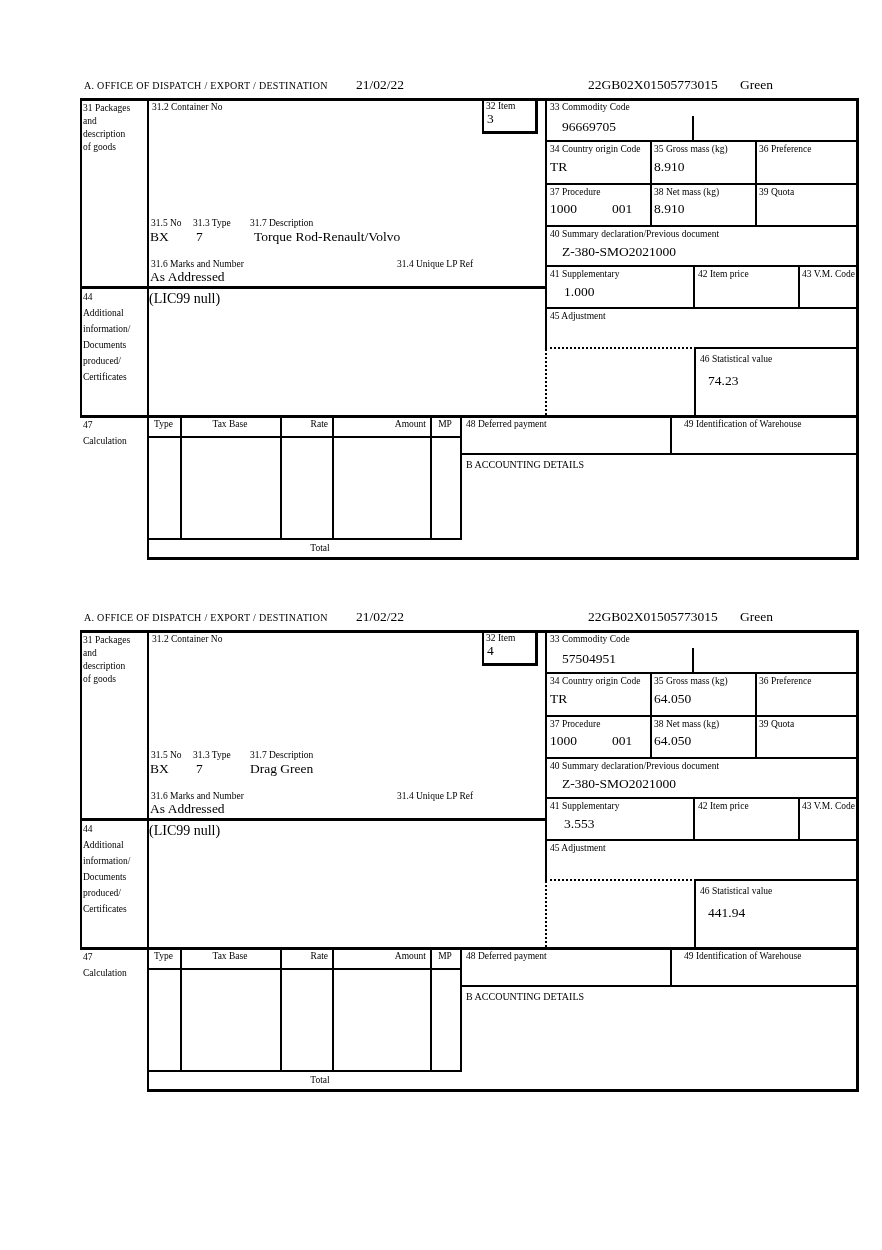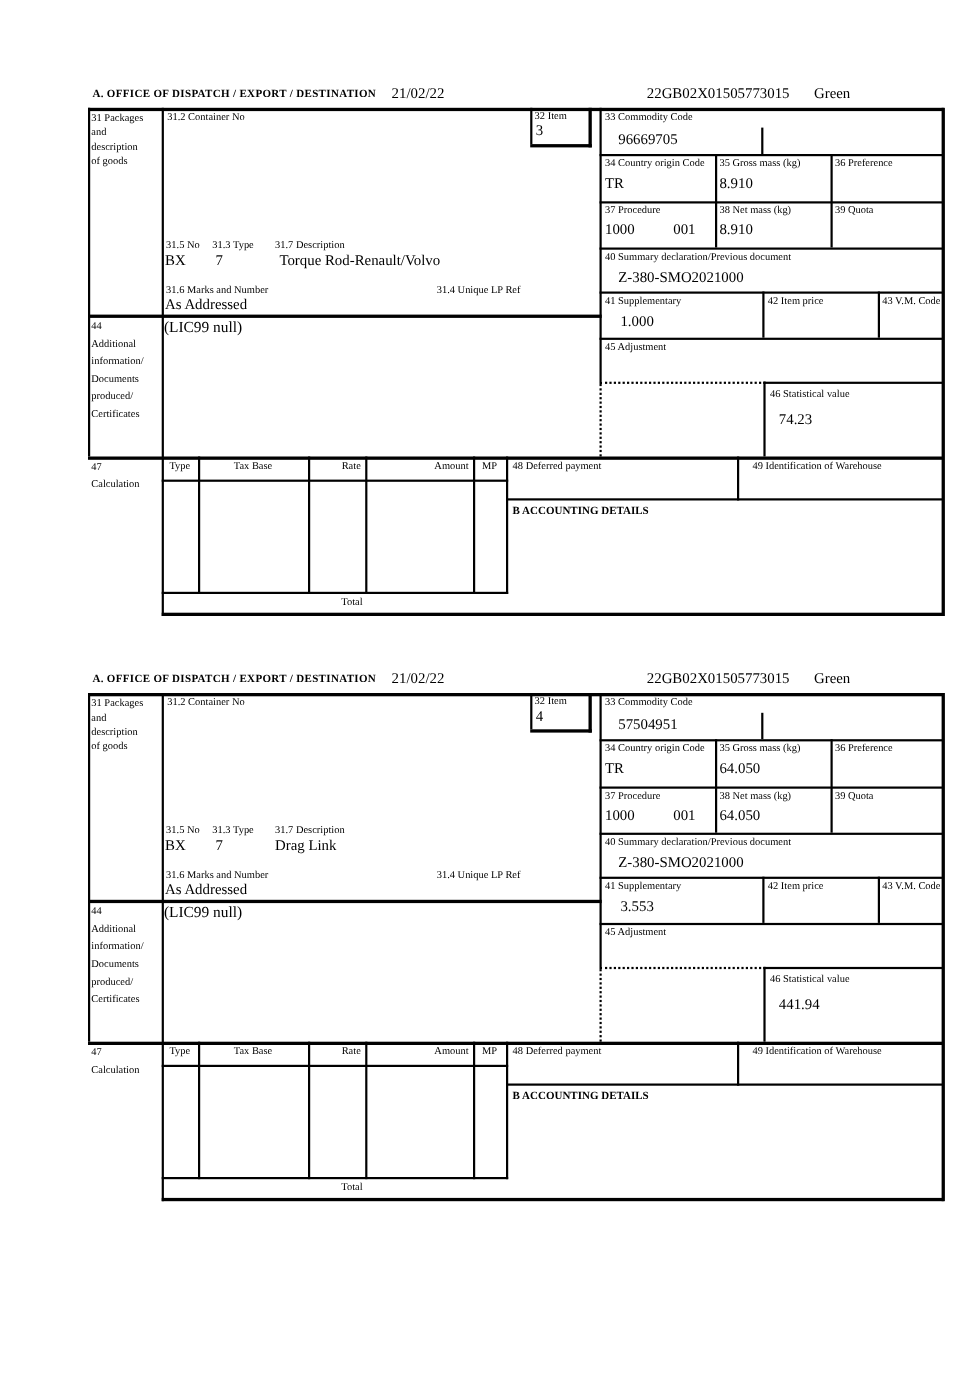--- a/index.html
+++ b/index.html
@@ -6,21 +6,21 @@
   body{
     width:882px;height:1250px;position:relative;background:#ffffff;
     font-family:"Liberation Serif", serif;color:#000;
   }
   .sec{position:absolute;left:80px;width:778px;height:462px;}
   .ln{position:absolute;background:#000;}
   .dh{position:absolute;border-top:2px dotted #000;}
   .dv{position:absolute;border-left:2px dotted #000;}
   .lb{position:absolute;font-size:9.5px;line-height:11px;white-space:nowrap;}
   .vv{position:absolute;font-size:13.5px;line-height:15px;white-space:nowrap;}
-  .b{font-weight:bold;text-align:right;}
+  .b{font-weight:normal;text-align:right;}
   .ctr{text-align:center;}
   .rt{text-align:right;}
 </style>
 </head>
 <body>
 
 <div class="sec" style="top:98px">
 
   <div class="lb b" style="left:4px;top:-18px;font-size:10px;letter-spacing:.3px">A.  OFFICE OF DISPATCH / EXPORT / DESTINATION</div>
   <div class="vv" style="left:276px;top:-21px">21/02/22</div>
@@ -181,21 +181,21 @@
   <div class="lb" style="left:3px;top:338px">Calculation</div>
 
   <div class="lb" style="left:72px;top:4px">31.2 Container No</div>
   <div class="lb" style="left:406px;top:3px">32 Item</div>
   <div class="vv" style="left:407px;top:13px">4</div>
   <div class="lb" style="left:71px;top:120px">31.5 No</div>
   <div class="lb" style="left:113px;top:120px">31.3 Type</div>
   <div class="lb" style="left:170px;top:120px">31.7 Description</div>
   <div class="vv" style="left:70px;top:131px">BX</div>
   <div class="vv" style="left:116px;top:131px">7</div>
-  <div class="vv" style="left:170px;top:131px">Drag Link</div>
+  <div class="vv" style="left:170px;top:131px">Drag Green</div>
   <div class="lb" style="left:71px;top:161px">31.6 Marks and Number</div>
   <div class="lb" style="left:317px;top:161px">31.4 Unique LP Ref</div>
   <div class="vv" style="left:70px;top:171px">As Addressed</div>
   <div class="vv" style="left:69px;top:193px;font-size:14px">(LIC99 null)</div>
 
   <div class="lb" style="left:470px;top:4px">33 Commodity Code</div>
   <div class="vv" style="left:482px;top:21px">57504951</div>
   <div class="lb" style="left:470px;top:46px">34 Country origin Code</div>
   <div class="vv" style="left:470px;top:61px">TR</div>
   <div class="lb" style="left:574px;top:46px">35 Gross mass (kg)</div>

